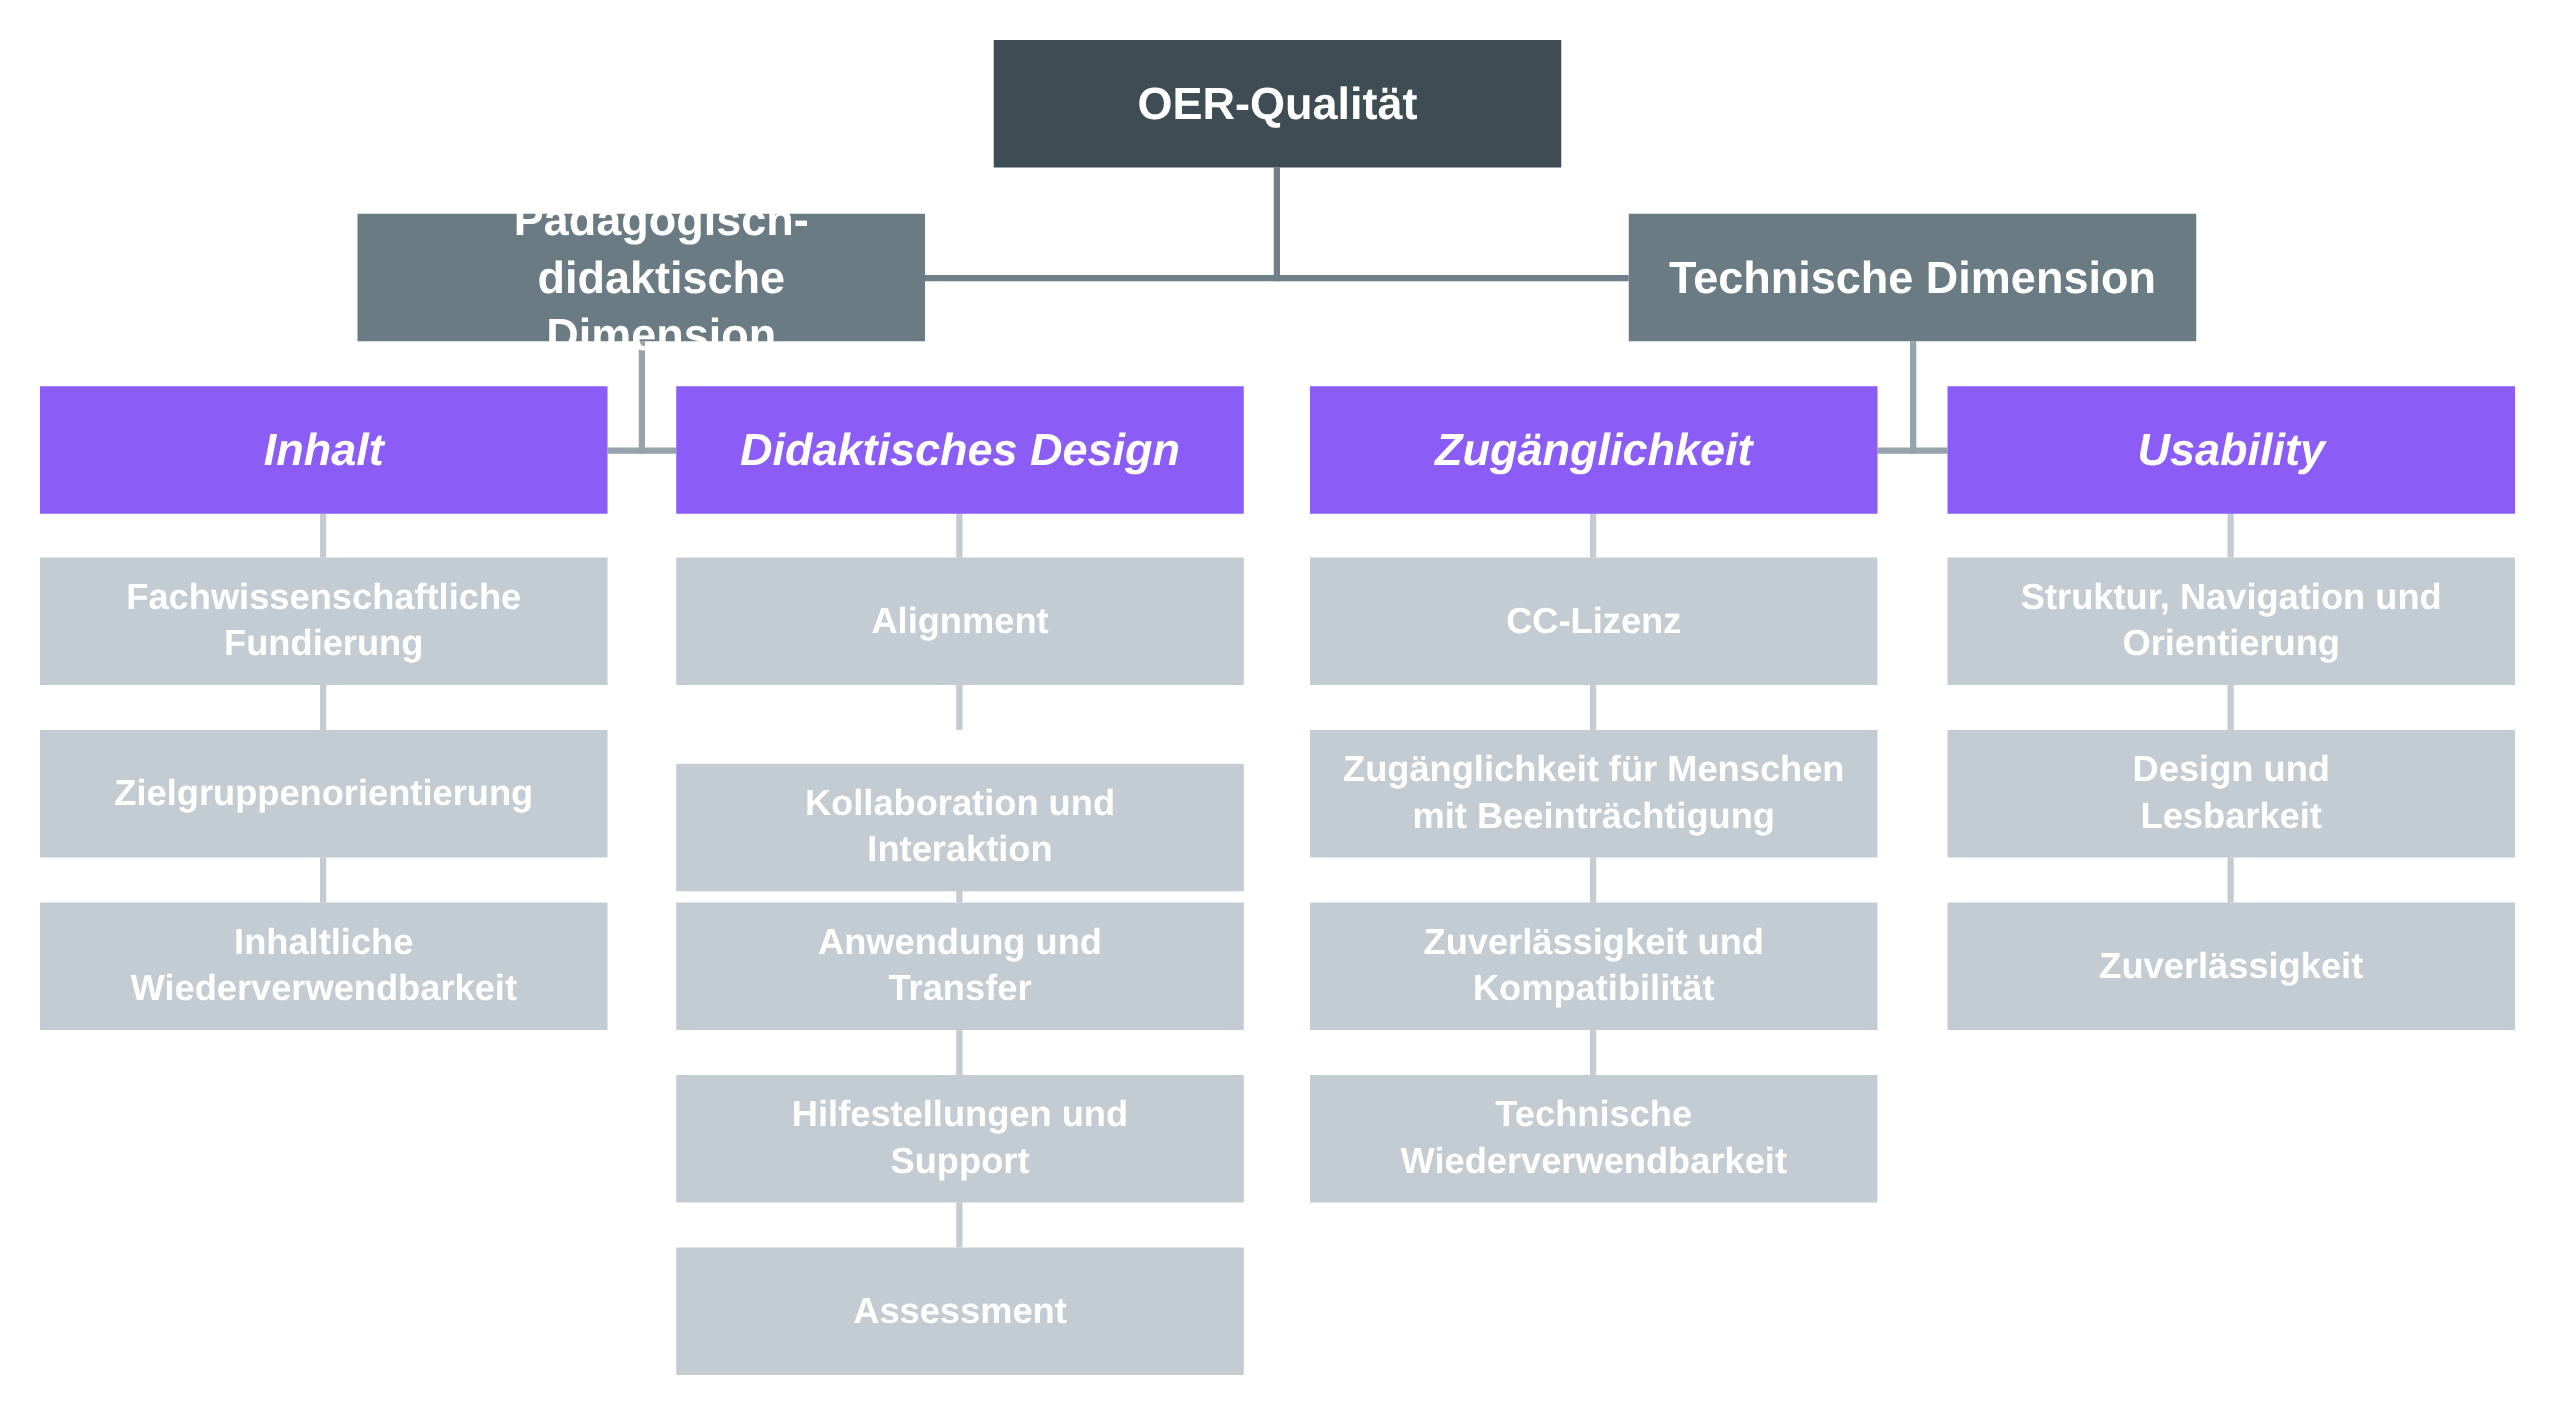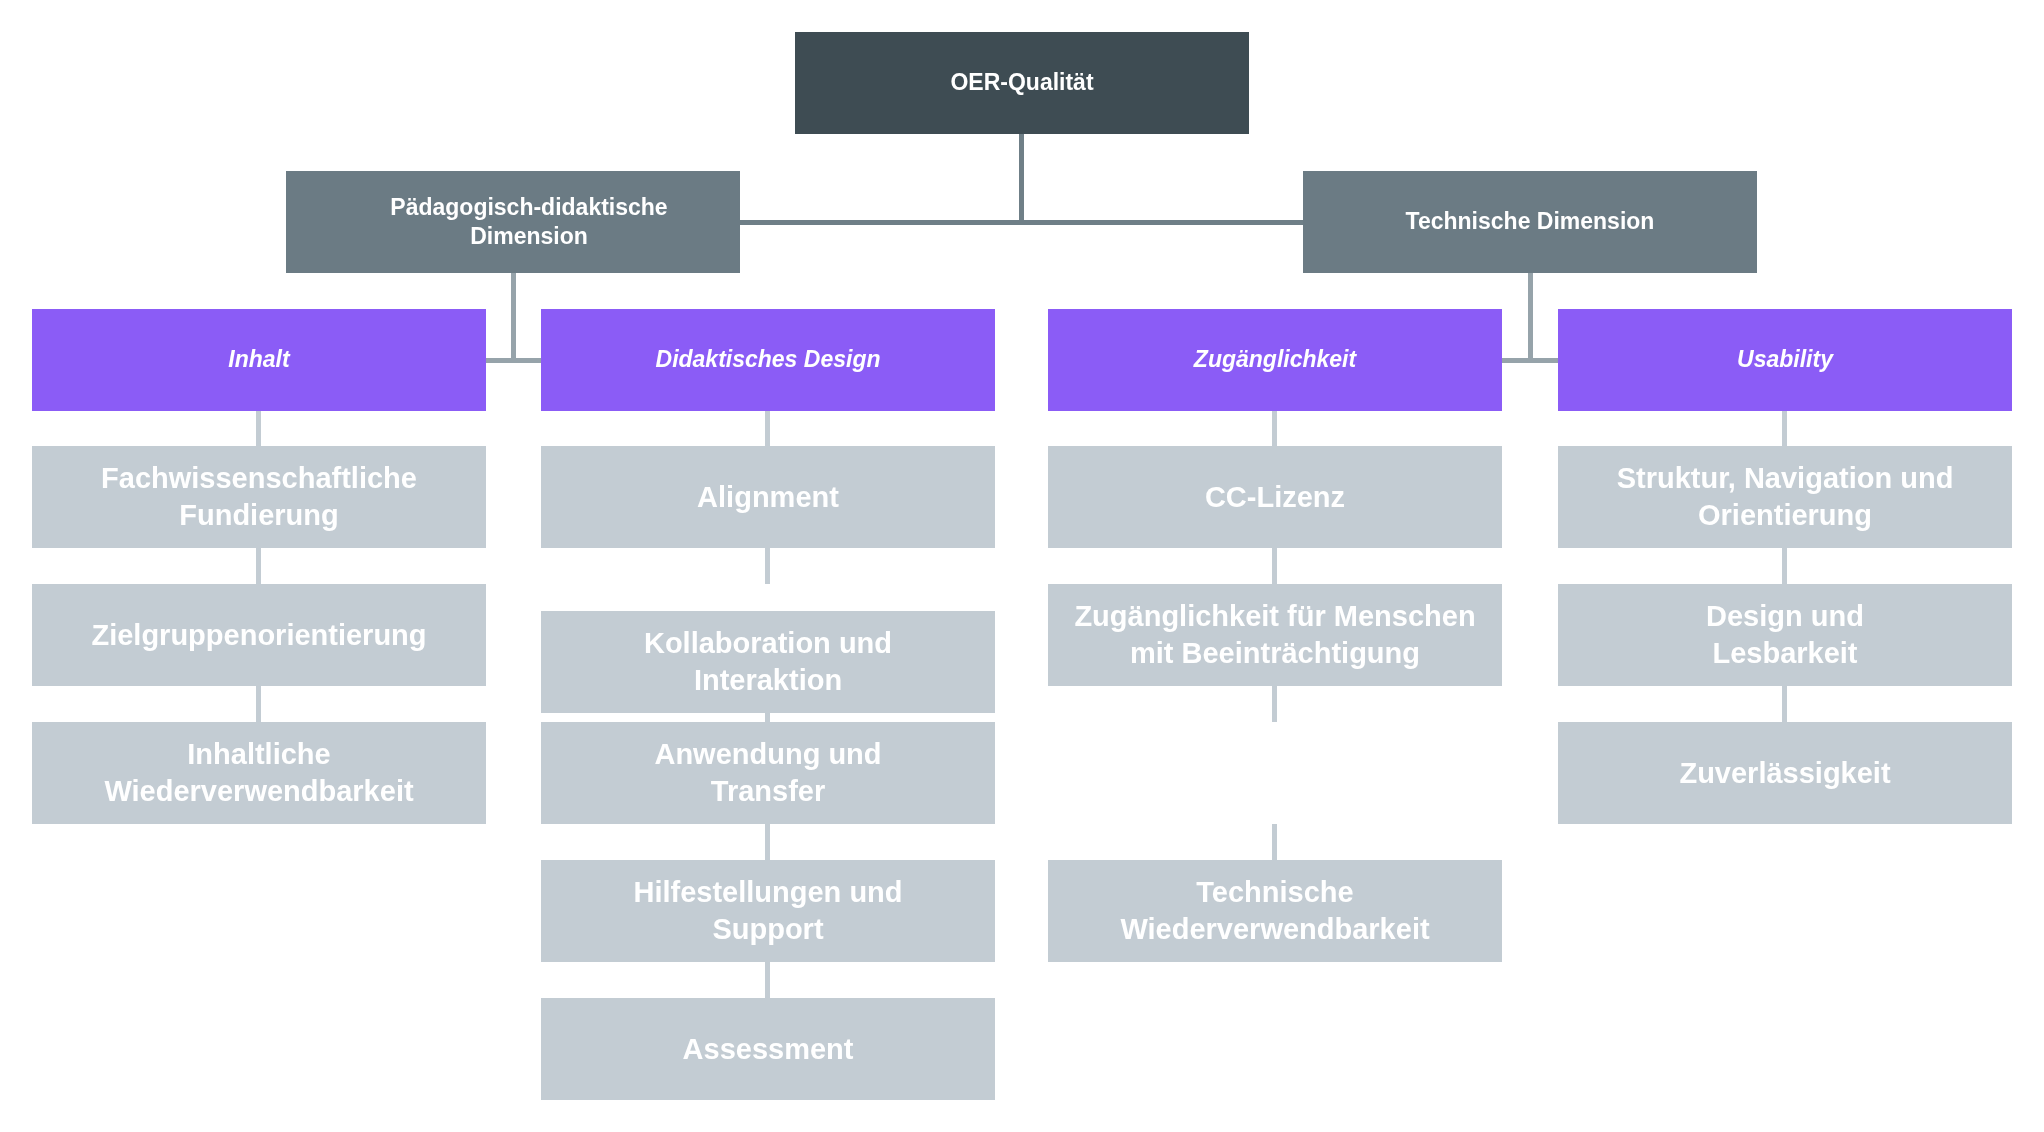--- a/index.html
+++ b/index.html
@@ -2,21 +2,21 @@
 <html><head>
 <meta charset="utf-8">
 <style>
   html,body { margin:0; padding:0; background:#ffffff; }
   .canvas {
     position:relative; width:2044px; height:1132px; background:#ffffff;
     font-family:"Liberation Sans", sans-serif; overflow:hidden;
   }
   .node {
     position:absolute; display:flex; align-items:center; justify-content:center;
-    text-align:center; color:#ffffff; font-weight:bold; font-size:23px;
+    text-align:center; color:#ffffff; font-weight:bold; font-size:36px;
     line-height:1.27; white-space:pre-line; box-sizing:border-box; padding:0 8px;
   }
   .lvl1 { background:#3E4C53; }
   .lvl2 { background:#6B7B84; }
   .lvl3 { background:#8b5cf6;font-style:italic; }
   .lvl4 { background:#C3CCD3; font-size:29px; }
   .line { position:absolute; }
   .c-dark  { background:#6F7F87; }
   .c-mid   { background:#96A3AA; }
   .c-light { background:#C3CCD3; }
@@ -76,20 +76,22 @@
 Interaktion</div>
   <div class="node lvl4" style="left:541px; top:860px; width:454px; height:102px;">Hilfestellungen und
 Support</div>
   <div class="node lvl4" style="left:541px; top:722px; width:454px; height:102px;">Anwendung und
 Transfer</div>
   <div class="node lvl4" style="left:541px; top:998px; width:454px; height:102px;">Assessment</div>
 
   <div class="node lvl4" style="left:1048px; top:446px; width:454px; height:102px;">CC-Lizenz</div>
   <div class="node lvl4" style="left:1048px; top:584px; width:454px; height:102px;">Zugänglichkeit für Menschen
 mit Beeinträchtigung</div>
+  <div class="node lvl4" style="left:1048px; top:722px; width:454px; height:102px;">Zuverlässigkeit und
+Kompatibilität</div>
   <div class="node lvl4" style="left:1048px; top:860px; width:454px; height:102px;">Technische
 Wiederverwendbarkeit</div>
 
   <div class="node lvl4" style="left:1558px; top:446px; width:454px; height:102px;">Struktur, Navigation und
 Orientierung</div>
   <div class="node lvl4" style="left:1558px; top:584px; width:454px; height:102px;">Design und
 Lesbarkeit</div>
   <div class="node lvl4" style="left:1558px; top:722px; width:454px; height:102px;">Zuverlässigkeit</div>
 
 </div>

